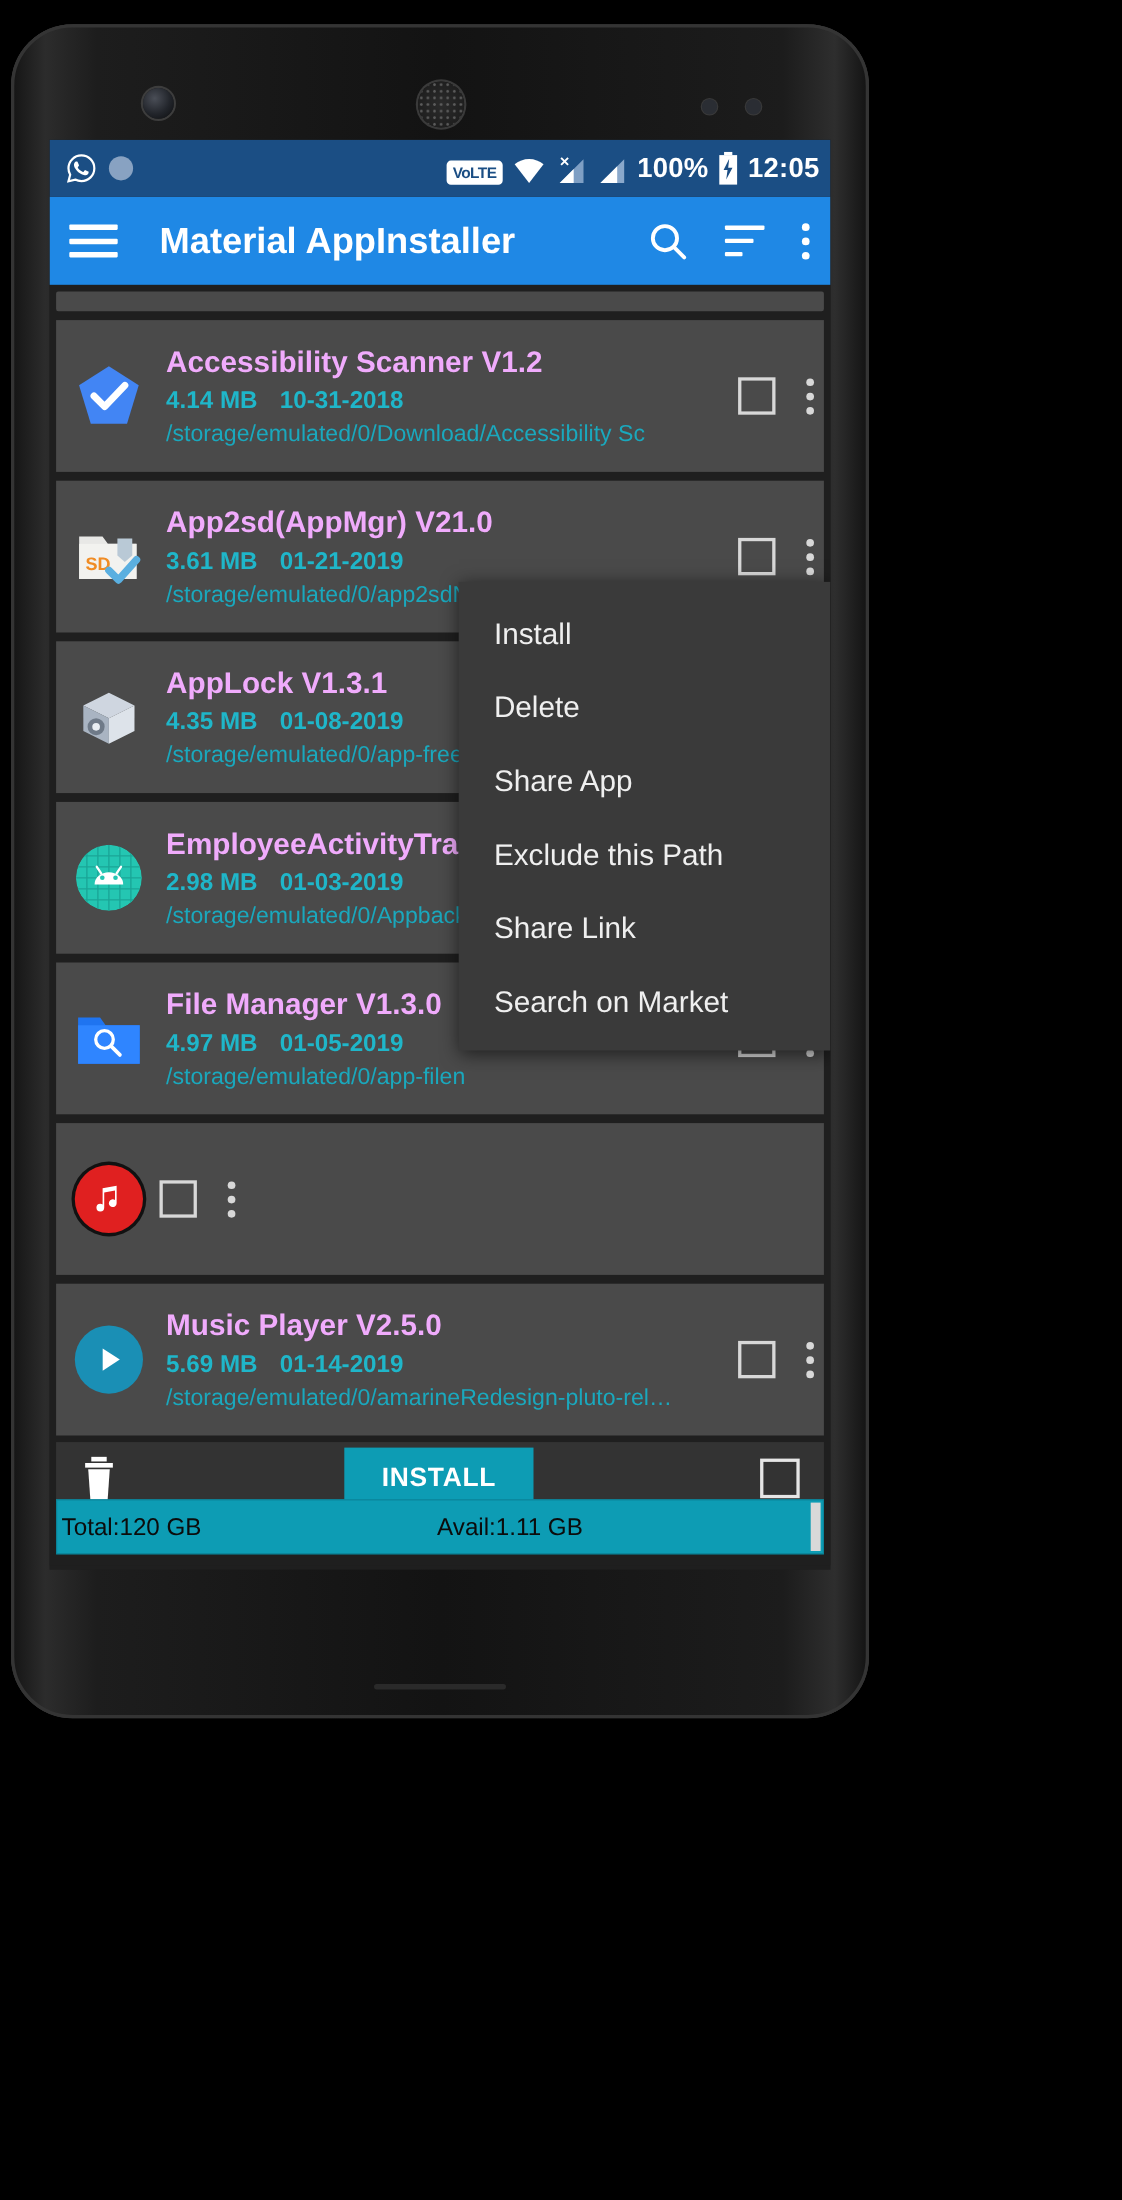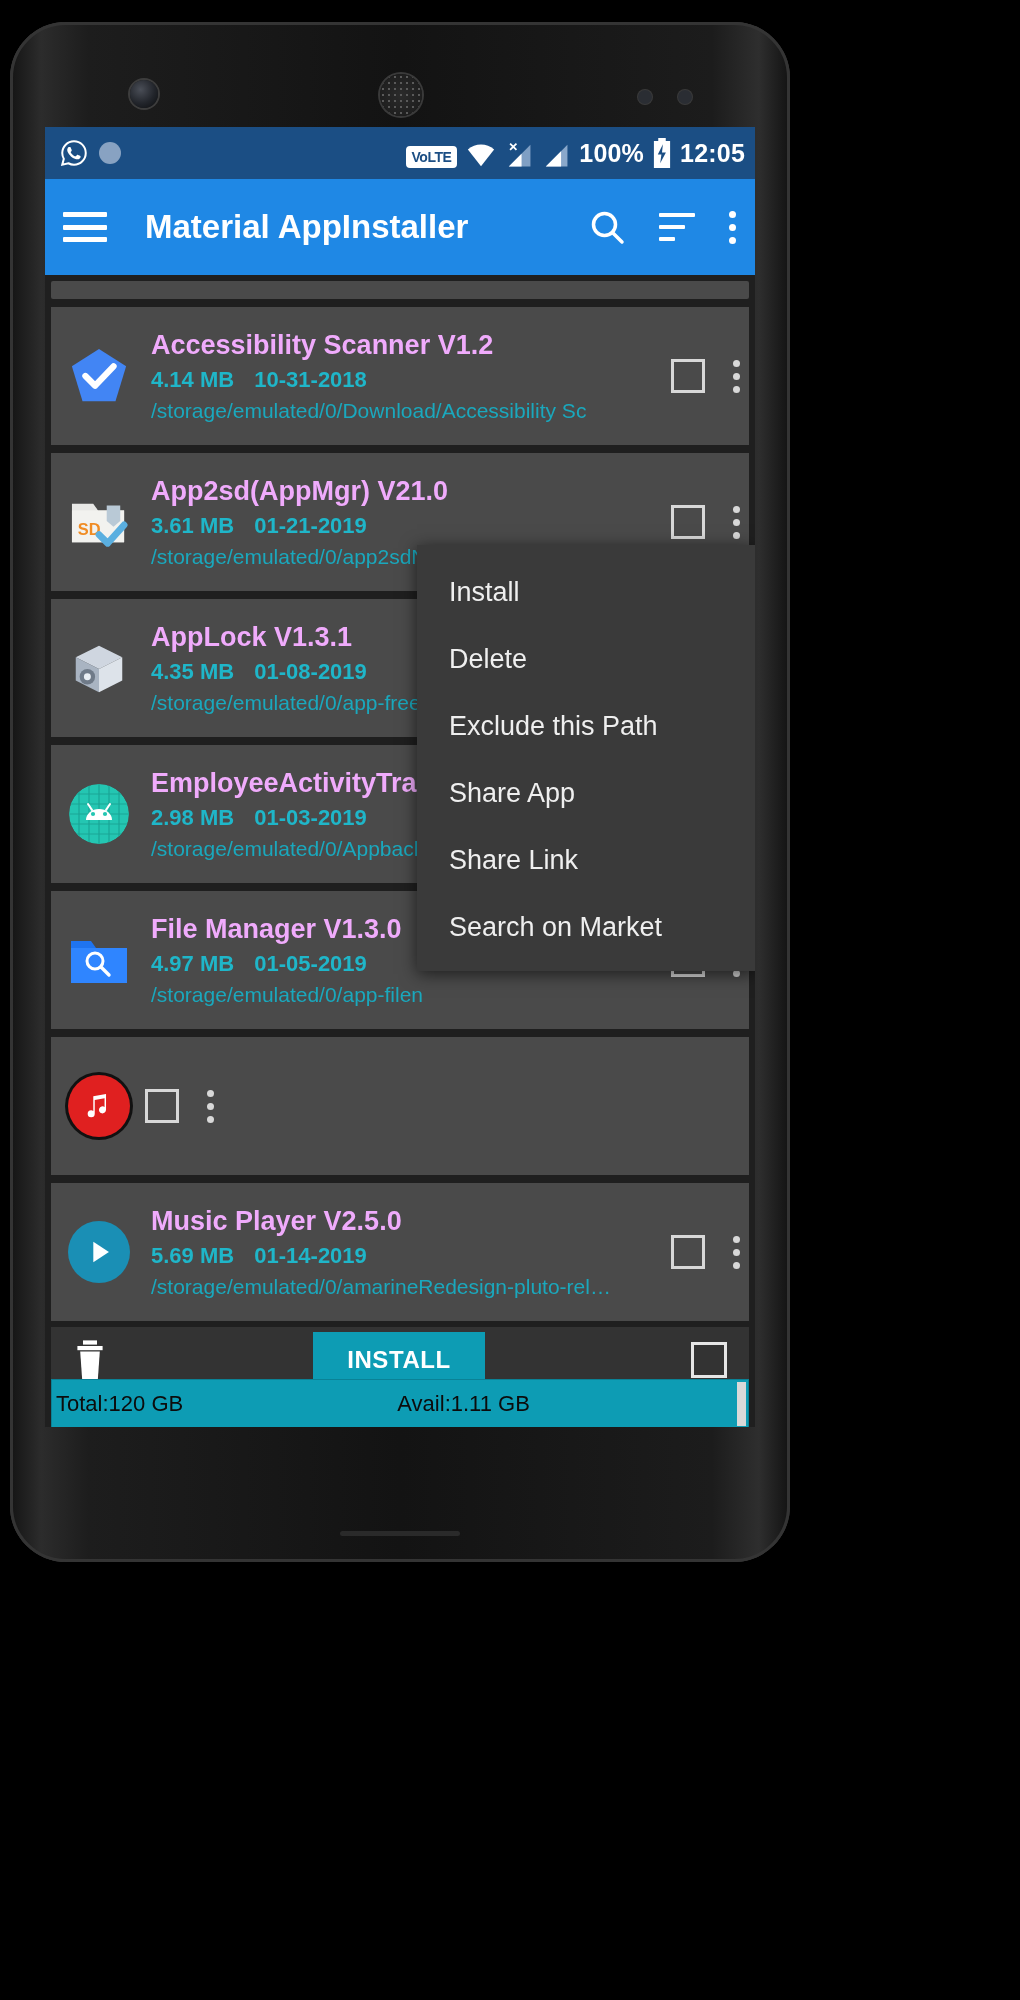--- a/index.html
+++ b/index.html
@@ -74,21 +74,21 @@
   .volte {
     border:2px solid #fff; background:#fff; color:#1b4e84;
     font-size:14px; font-weight:bold; line-height:1;
     padding:2px 4px; border-radius:4px; letter-spacing:-.5px;
   }
   .status-num { font-size:25px; font-weight:bold; letter-spacing:.2px; }
   .status-time { font-size:25px; font-weight:bold; letter-spacing:.2px; }
 
   
   #appbar {
-    height:96px; background:#1f88e5;
+    height:80px; background:#1f88e5;
     display:flex; align-items:center; padding:0 18px;
     color:#fff;
   }
   #hamburger { width:44px; height:30px; display:flex; flex-direction:column; justify-content:space-between; cursor:pointer; }
   #hamburger span { display:block; height:5px; background:#fff; border-radius:1px; }
   #app-title { font-size:33px; font-weight:bold; margin-left:38px; white-space:nowrap; }
   #appbar-actions { margin-left:auto; display:flex; align-items:center; gap:32px; }
   .act { cursor:pointer; display:flex; align-items:center; justify-content:center; }
   #sort-icon { width:36px; height:28px; display:flex; flex-direction:column; align-items:flex-start; justify-content:space-between; }
   #sort-icon i { display:block; height:4px; background:#fff; border-radius:1px; }
@@ -455,22 +455,22 @@
                 <b></b>
               </div>
           </div>
         </div>
 
       </div>
 
       <div id="popup">
         <div class="menu-item">Install</div>
         <div class="menu-item">Delete</div>
+        <div class="menu-item">Share App</div>
         <div class="menu-item">Exclude this Path</div>
-        <div class="menu-item">Share App</div>
         <div class="menu-item">Share Link</div>
         <div class="menu-item">Search on Market</div>
       </div>
 
       <div id="bottombar">
         <svg id="trash-icon" viewBox="0 0 24 30">
           <rect x="7" y="1" width="10" height="3" fill="#ffffff"></rect>
           <rect x="3" y="5" width="18" height="3" fill="#ffffff"></rect>
           <path fill="#ffffff" d="M5 9 h14 l-1.4 20 H6.4 Z"></path>
         </svg>

